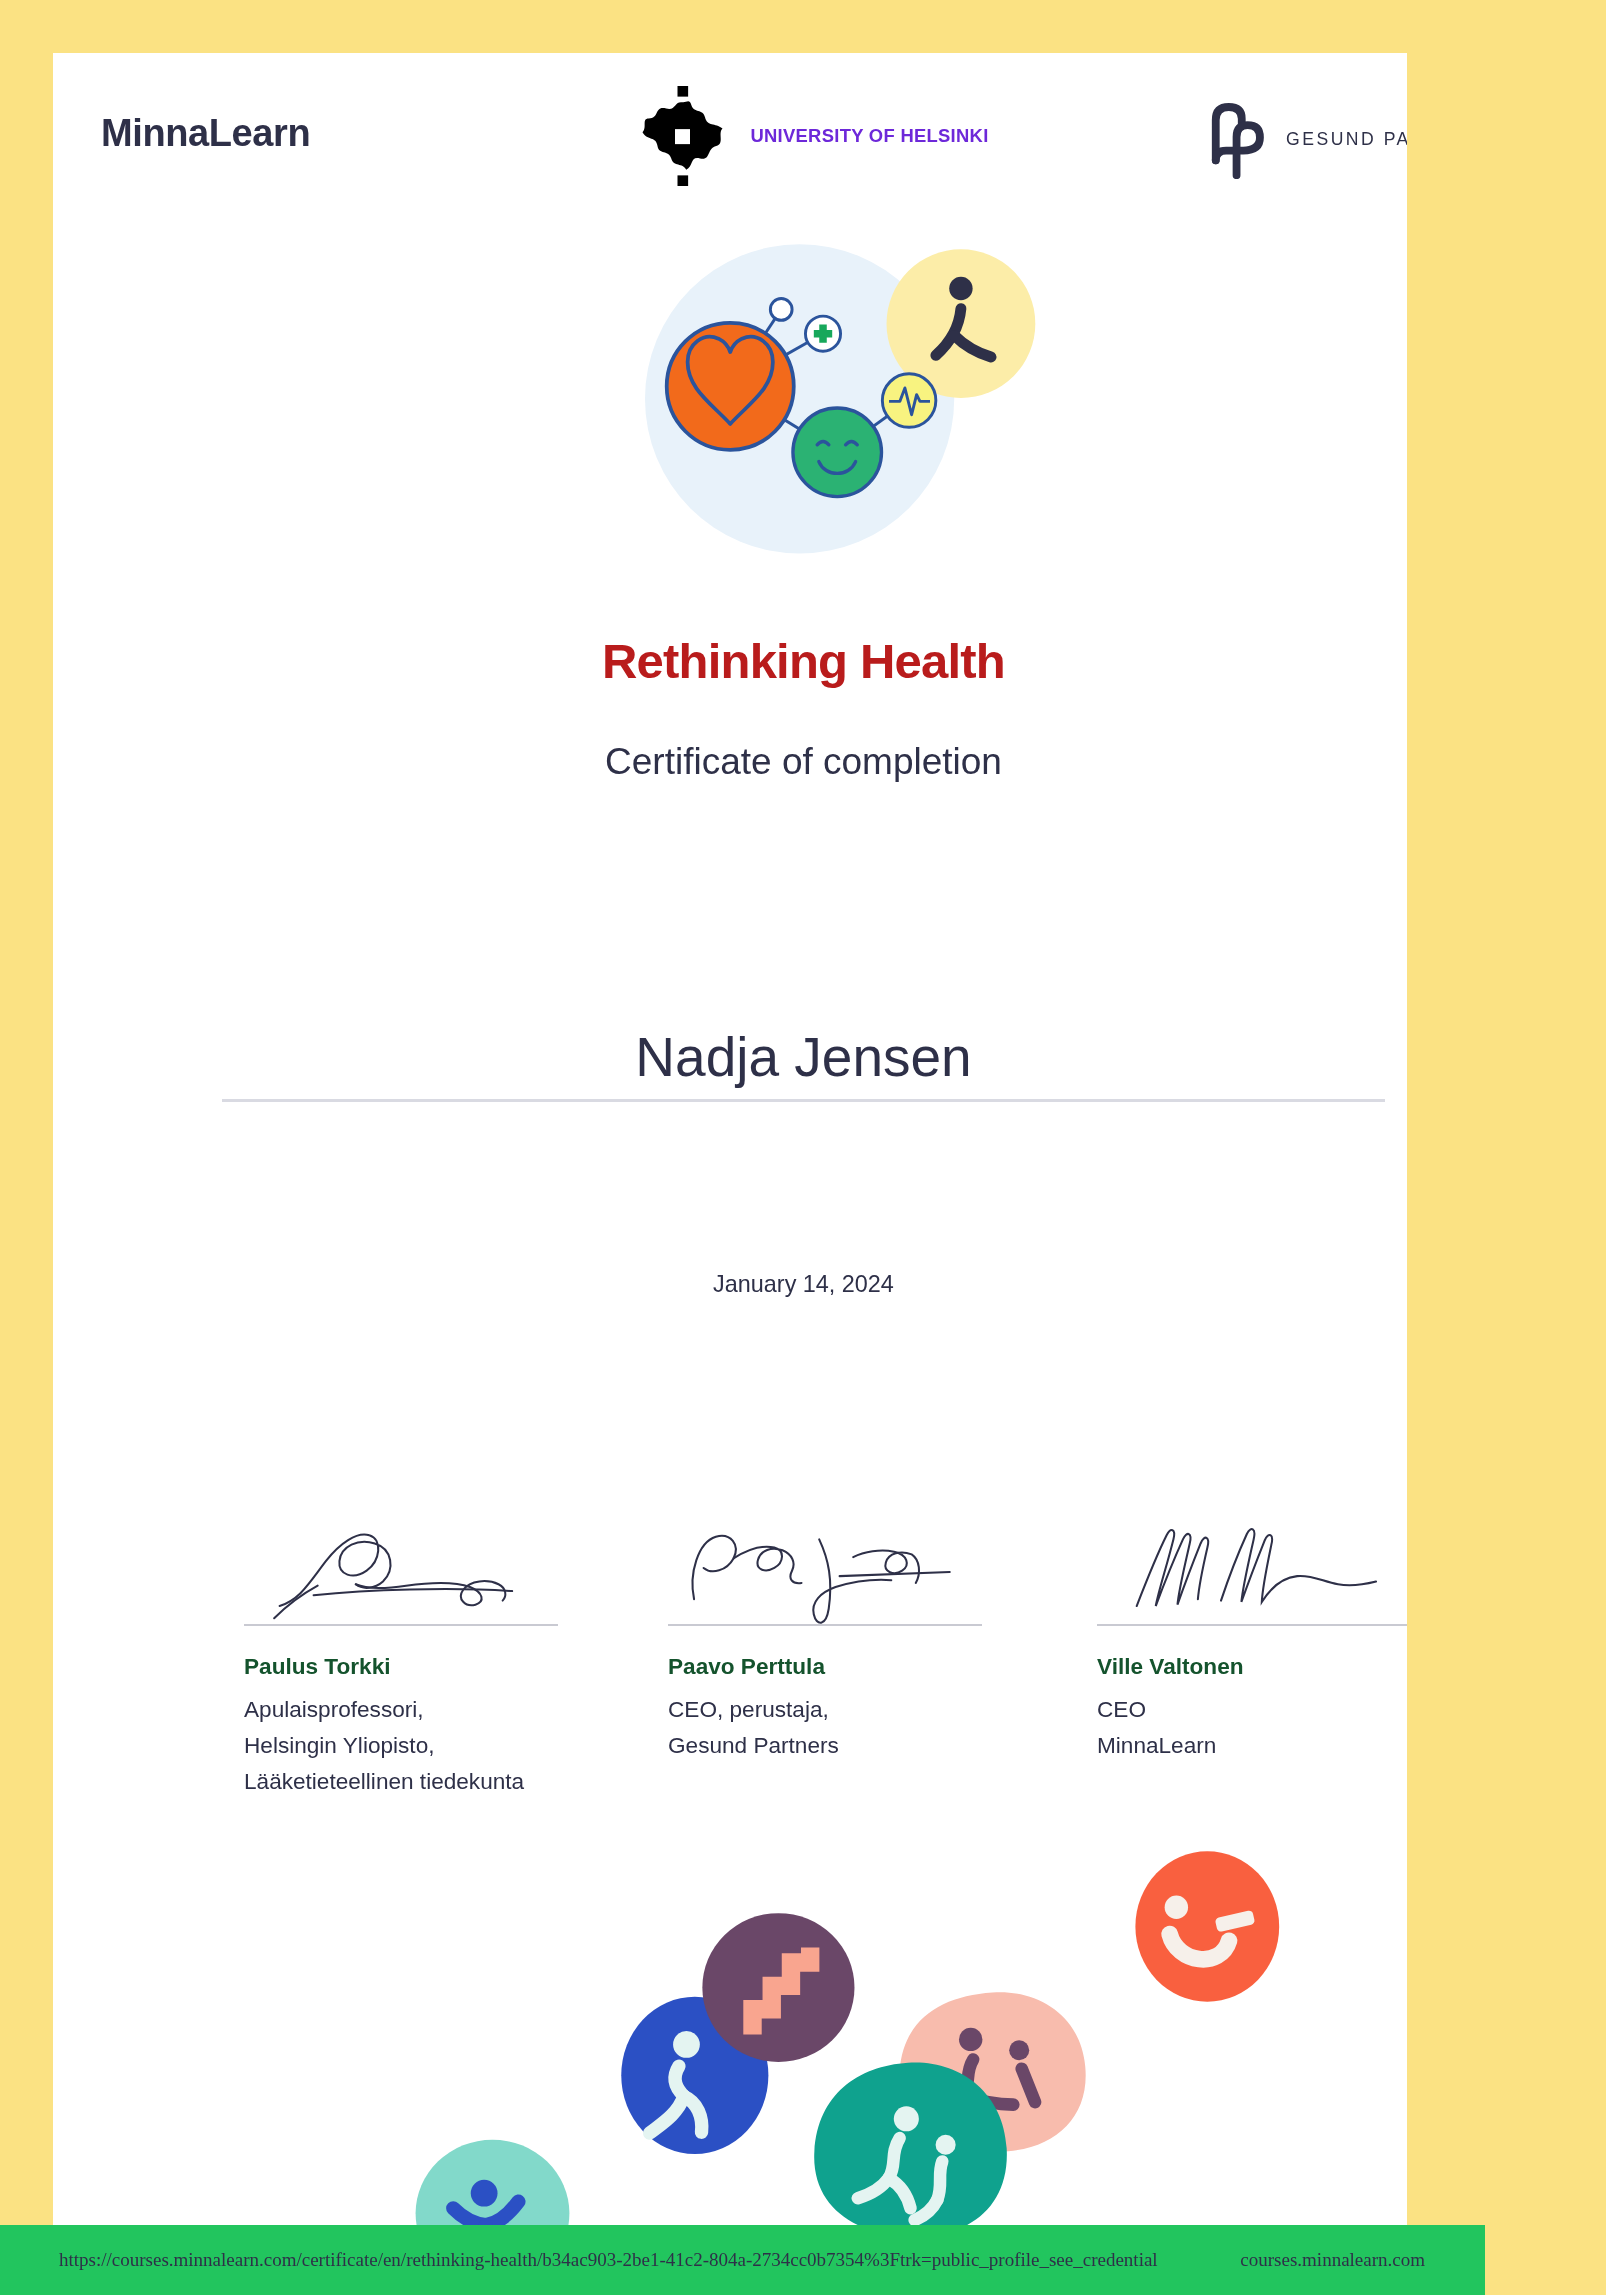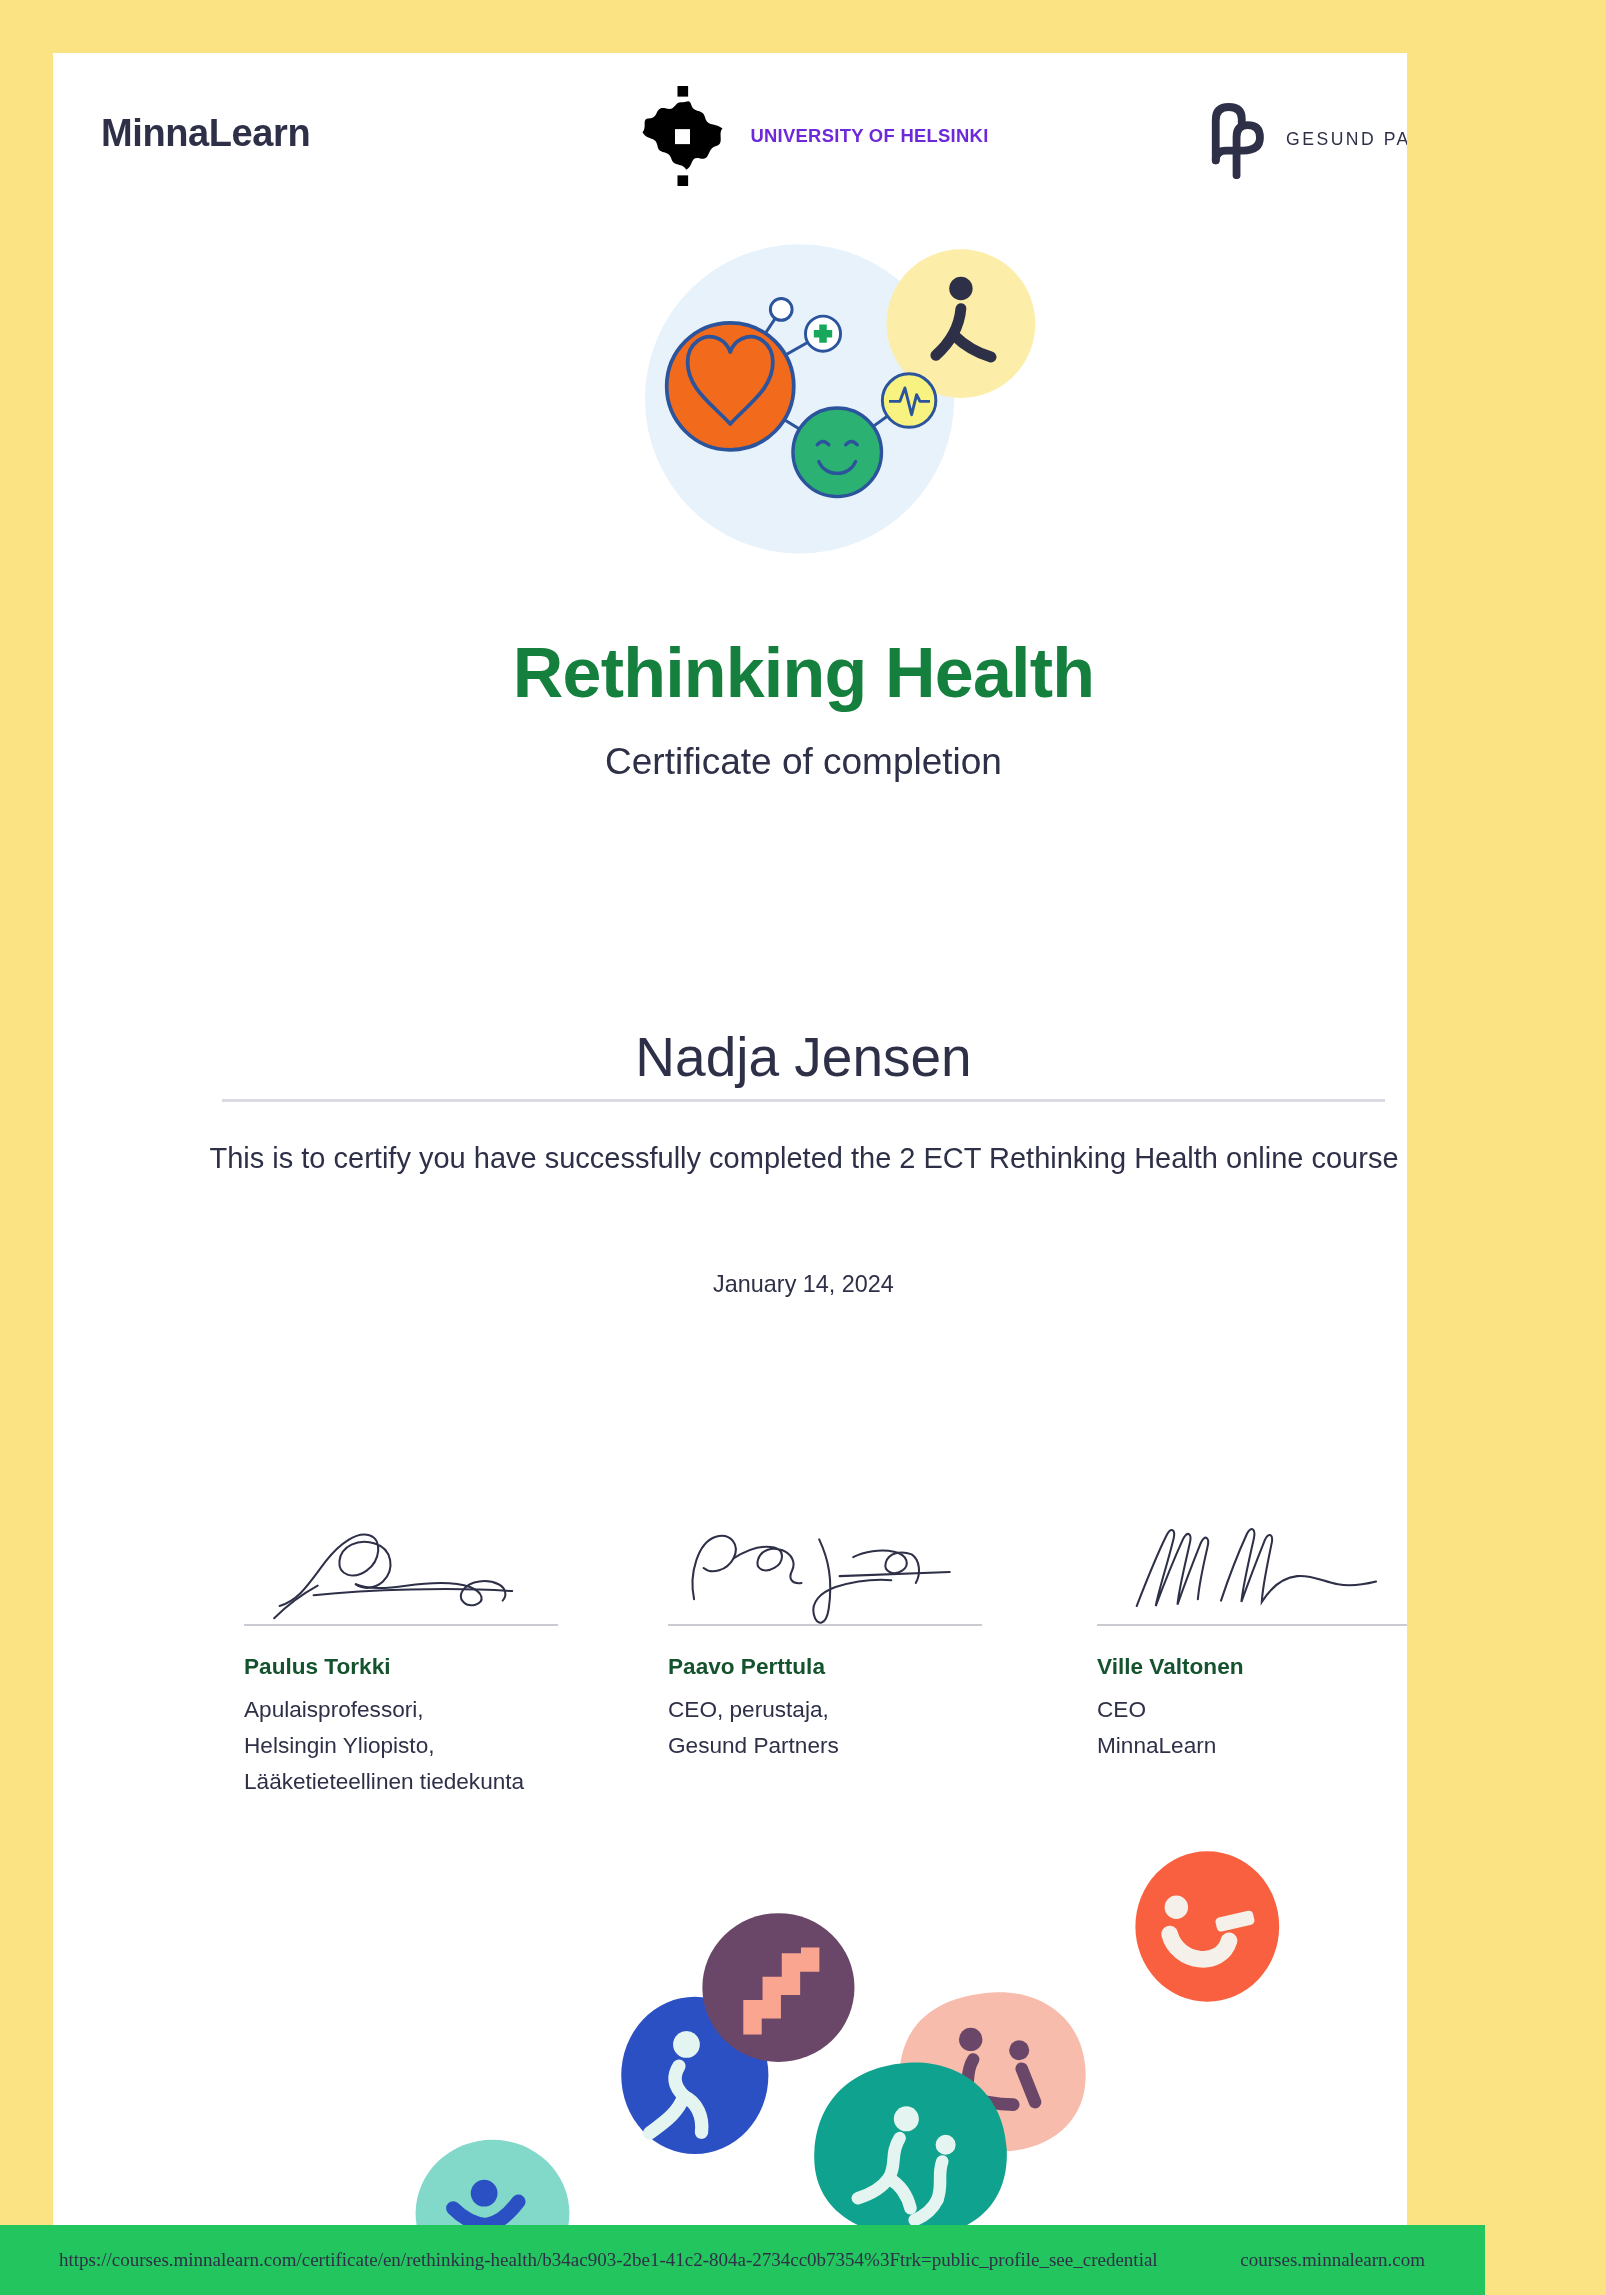--- a/index.html
+++ b/index.html
@@ -19,21 +19,21 @@
     font-size:38px;font-weight:700;letter-spacing:-0.4px;color:#2E3048;
   }
   .uh-logo{position:absolute;left:580px;top:33px;display:flex;align-items:center;gap:18.4px;height:100px;}
   .uh-text{font-size:18.4px;font-weight:700;letter-spacing:0.3px;color:#6d28d9;white-space:nowrap;}
   .gp-logo{position:absolute;left:1153px;top:46px;display:flex;align-items:center;gap:15px;height:80px;}
   .gp-text{font-size:17.6px;font-weight:400;letter-spacing:2.5px;color:#2E3048;white-space:nowrap;}
   
   .hero{position:absolute;left:533px;top:172px;width:469px;height:336px;}
   
   .centered{position:absolute;left:0;width:1501px;text-align:center;}
-  .course-title{top:580px;font-size:70px;font-weight:700;letter-spacing:-0.8px;color:#15803d;}
+  .course-title{top:580px;font-size:49px;font-weight:700;letter-spacing:-0.8px;color:#b91c1c;}
   .subtitle{top:688px;font-size:37px;font-weight:400;color:#2E3048;}
   .awarded{top:847px;font-size:25px;font-weight:400;color:#2E3048;}
   .recipient{top:972px;font-size:55px;font-weight:500;color:#2E3048;}
   .name-rule{position:absolute;left:169px;top:1046px;width:1163px;height:2.5px;background:#D9DAE2;}
   .statement{
     position:absolute;left:140px;top:1083px;width:1222px;text-align:center;
     font-size:29px;line-height:44px;font-weight:400;color:#2E3048;
   }
   .date{top:1218px;font-size:23.4px;font-weight:500;color:#2E3048;}
   
@@ -117,21 +117,20 @@
     <g>
       <circle cx="386" cy="210" r="32" fill="#F8F380" stroke="#2B549C" stroke-width="3.5"></circle>
       <path d="M362,211 H375 L381,195 L389,227 L395,203 L399,211 H411" fill="none" stroke="#2B549C" stroke-width="3.5" stroke-linejoin="round"></path>
     </g>
   </svg>
 
   <div class="centered course-title">Rethinking Health</div>
   <div class="centered subtitle">Certificate of completion</div>
   <div class="centered recipient">Nadja Jensen</div>
   <div class="name-rule"></div>
-  <div class="statement">This is to certify you have successfully completed the 2 ECT  Rethinking Health online course</div>
   <div class="centered date">January 14, 2024</div>
 
   <div class="sig-col c1">
     <svg class="sig-draw" viewBox="0 0 380 150">
       <g fill="none" stroke="#2E3048" stroke-width="3" stroke-linecap="round">
         <path d="M10,128 C40,118 52,96 78,62 C98,36 124,18 142,24 C162,30 158,62 138,76 C118,90 96,82 98,62 C100,40 126,28 150,36 C176,44 180,74 162,92 C150,103 132,104 122,96"></path>
         <path d="M122,96 C140,104 170,102 196,98 C240,92 268,92 290,100 C310,108 312,122 298,126 C284,130 270,118 280,104 C290,90 316,88 332,96 C344,102 344,114 338,120"></path>
         <path d="M2,146 C20,128 44,110 66,98"></path>
         <path d="M60,112 C140,104 260,100 352,106"></path>
       </g>

